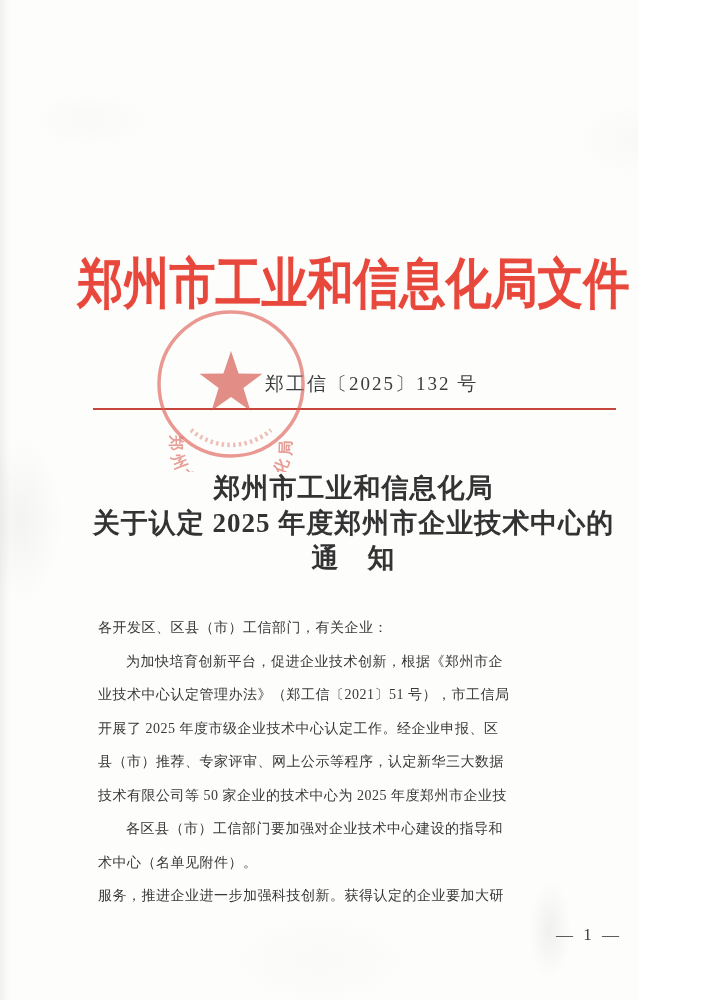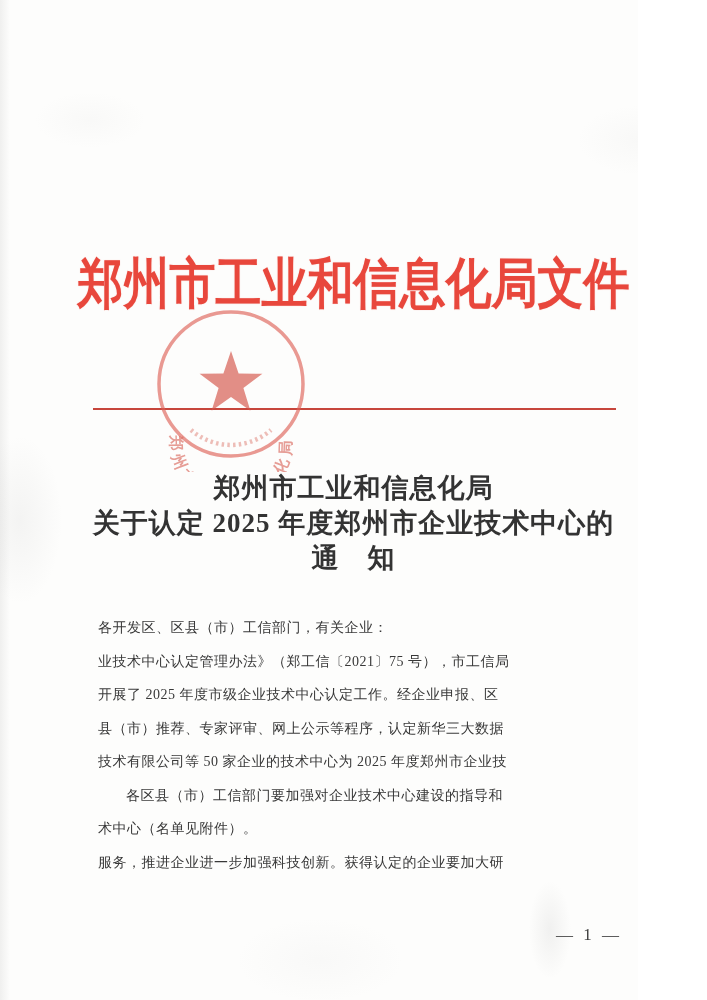--- a/index.html
+++ b/index.html
@@ -89,20 +89,21 @@
     letter-spacing: 3px;
   }
 </style>
 </head>
 <body>
 
 <div class="page">
 
   <div class="letterhead">郑州市工业和信息化局文件</div>
 
+  <div class="doc-number">郑工信〔2025〕132 号</div>
 
   <div class="red-rule"></div>
 
   <svg class="seal" viewBox="-88 -88 176 176">
     <defs>
       <path id="sealTopArc" d="M -52,30 A 60,60 0 1 0 52,30" fill="none"></path>
       <path id="sealBottomArc" d="M -40,46 A 61,61 0 0 0 40,46" fill="none"></path>
     </defs>
     <circle cx="0" cy="0" r="72" fill="none" stroke="#dd6055" stroke-width="3.5" opacity="0.75"></circle>
     <polygon points="0,-33 7.6,-10.5 31.4,-10.2 12.4,4 19.4,26.7 0,13 -19.4,26.7 -12.4,4 -31.4,-10.2 -7.6,-10.5" fill="#d5564a" opacity="0.78"></polygon>
@@ -113,21 +114,22 @@
   </svg>
 
   <div class="doc-title">
     <div>郑州市工业和信息化局</div>
     <div>关于认定 2025 年度郑州市企业技术中心的</div>
     <div>通　知</div>
   </div>
 
   <div class="body-block">
     <div class="body-line">各开发区、区县（市）工信部门，有关企业：</div>
-    <div class="body-line">业技术中心认定管理办法》（郑工信〔2021〕75 号），市工信局</div>
+    <div class="body-line indent">为加快培育创新平台，促进企业技术创新，根据《郑州市企</div>
+    <div class="body-line">业技术中心认定管理办法》（郑工信〔2021〕51 号），市工信局</div>
     <div class="body-line">开展了 2025 年度市级企业技术中心认定工作。经企业申报、区</div>
     <div class="body-line">县（市）推荐、专家评审、网上公示等程序，认定新华三大数据</div>
     <div class="body-line">技术有限公司等 50 家企业的技术中心为 2025 年度郑州市企业技</div>
     <div class="body-line indent">各区县（市）工信部门要加强对企业技术中心建设的指导和</div>
     <div class="body-line">术中心（名单见附件）。</div>
     <div class="body-line">服务，推进企业进一步加强科技创新。获得认定的企业要加大研</div>
   </div>
 
   <div class="page-number">— 1 —</div>
 

